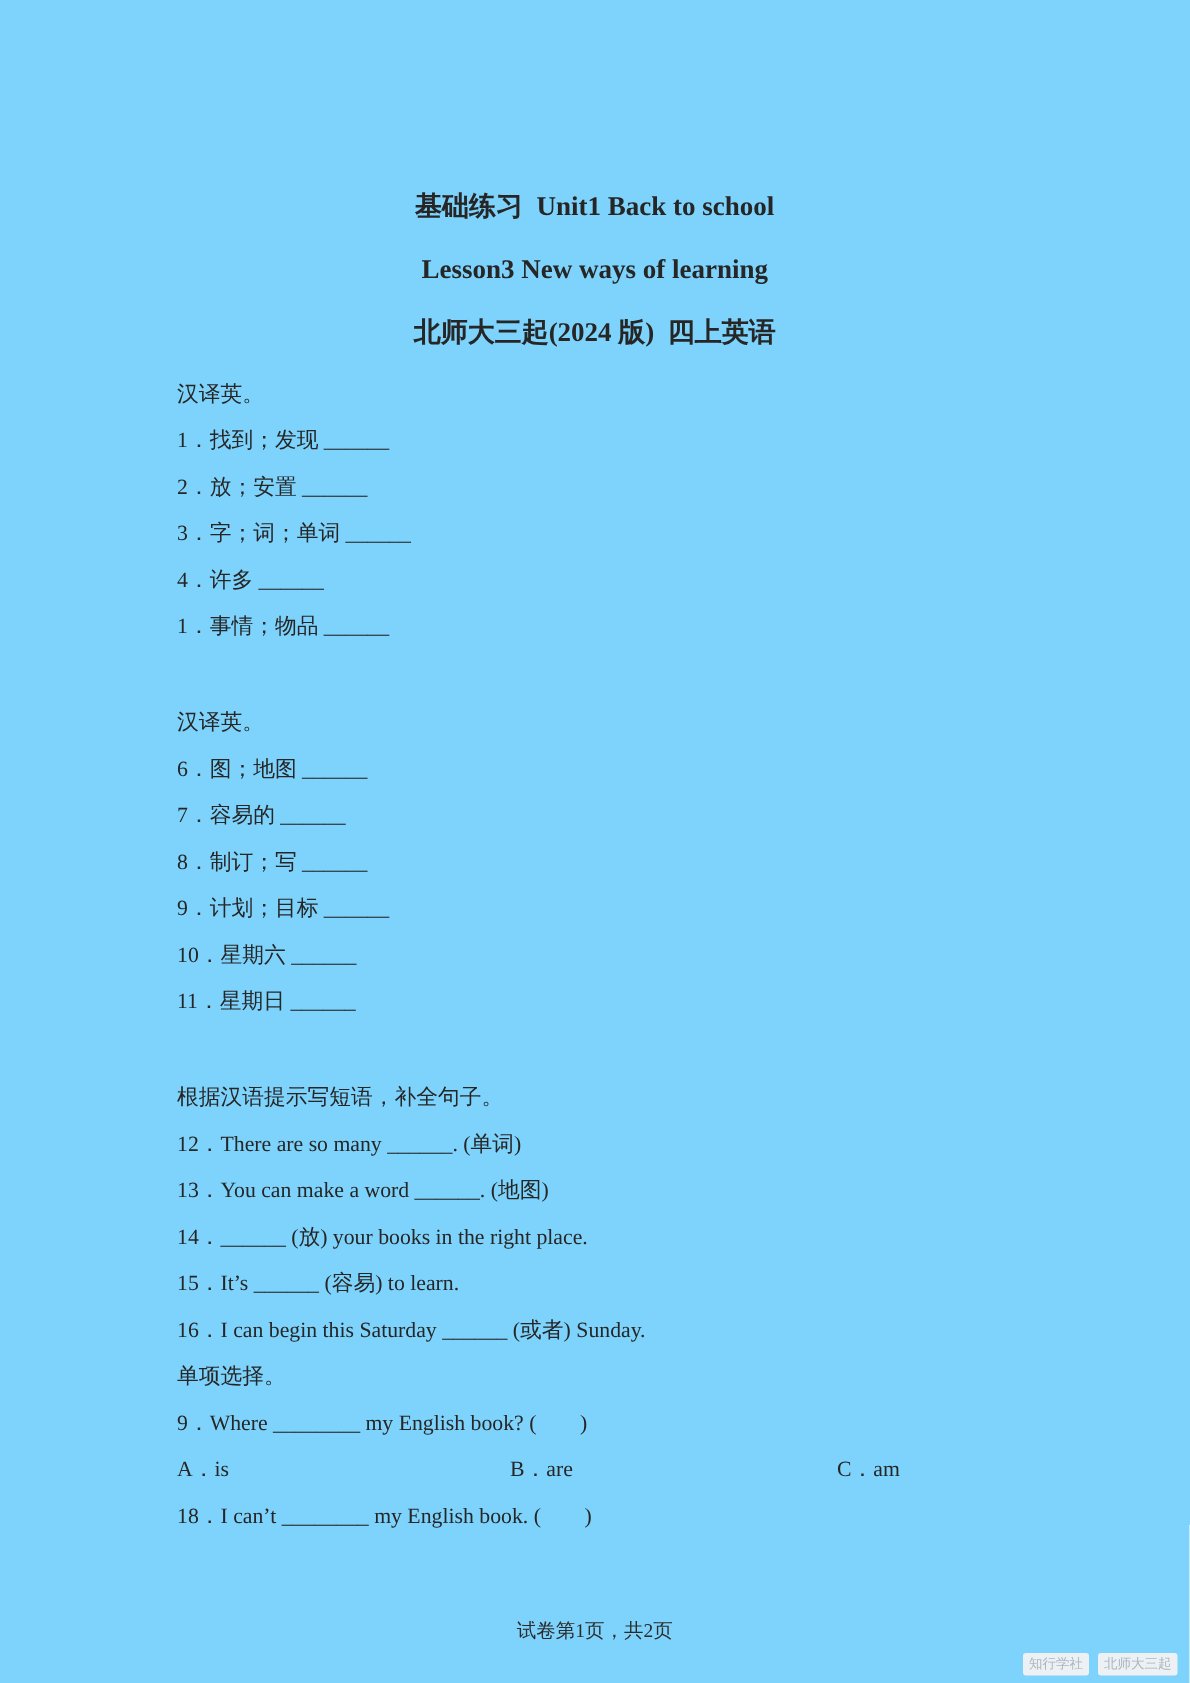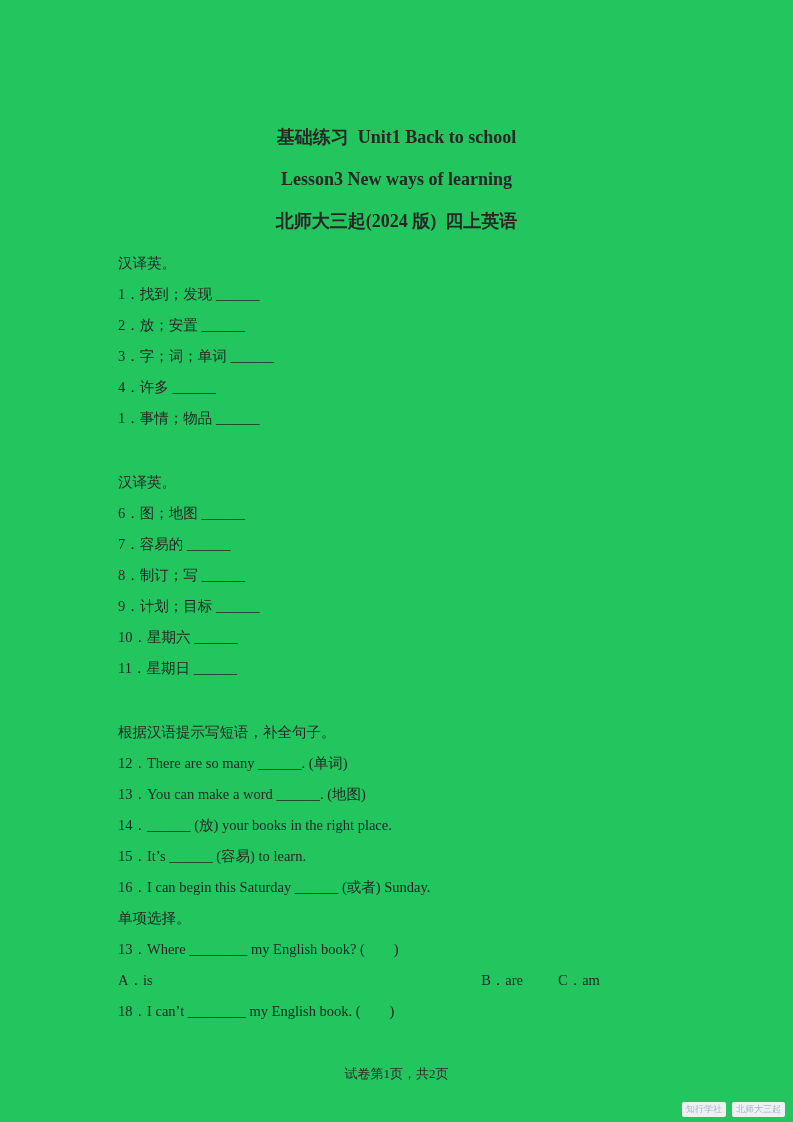--- a/index.html
+++ b/index.html
@@ -1,21 +1,21 @@
 <!DOCTYPE html>
 <html><head>
 <meta charset="utf-8">
 <style>
   html, body { margin: 0; padding: 0; background: #ffffff; }
   .page {
     position: relative;
     width: 793px;
     height: 1122px;
     margin: 0 auto;
-    background: #22c55e;
+    background: #7dd3fc;
     font-family: "Liberation Serif", "DejaVu Serif", serif;
     color: #262626;
     overflow: hidden;
   }
   .titles {
     padding-top: 116px;
     text-align: center;
     font-weight: bold;
     font-size: 18px;
   }
@@ -34,26 +34,26 @@
     white-space: pre-wrap;
   }
   .gap-before { margin-top: 33px; }
   .options-row {
     display: flex;
     line-height: 31px;
     white-space: pre-wrap;
     gap: 35px;
   }
   .options-row .opt-a { width: 187px; }
-  .options-row .opt-b { width: 183px; text-align: right; }
+  .options-row .opt-b { width: 183px; }
   .page-footer {
     position: absolute;
     left: 0;
     right: 0;
-    bottom: 39px;
+    bottom: 26px;
     text-align: center;
     font-size: 13px;
     color: #2b2b2b;
     white-space: pre-wrap;
   }
   .watermark {
     position: absolute;
     right: 8px;
     bottom: 5px;
     display: flex;
@@ -99,21 +99,21 @@
     <p class="line">11．星期日 ______</p>
 
     <p class="line gap-before">根据汉语提示写短语，补全句子。</p>
     <p class="line">12．There are so many ______. (单词)</p>
     <p class="line">13．You can make a word ______. (地图)</p>
     <p class="line">14．______ (放) your books in the right place.</p>
     <p class="line">15．It’s ______ (容易) to learn.</p>
     <p class="line">16．I can begin this Saturday ______ (或者) Sunday.</p>
 
     <p class="line">单项选择。</p>
-    <p class="line">13．Where ________ my English book? (　　)</p>
+    <p class="line">9．Where ________ my English book? (　　)</p>
     <div class="options-row">
       <span class="opt-a">A．is</span>
       <span class="opt-b">B．are</span>
       <span class="opt-c">C．am</span>
     </div>
     <p class="line">18．I can’t ________ my English book. (　　)</p>
 
   </div>
 
   <div class="page-footer">试卷第1页，共2页</div>

